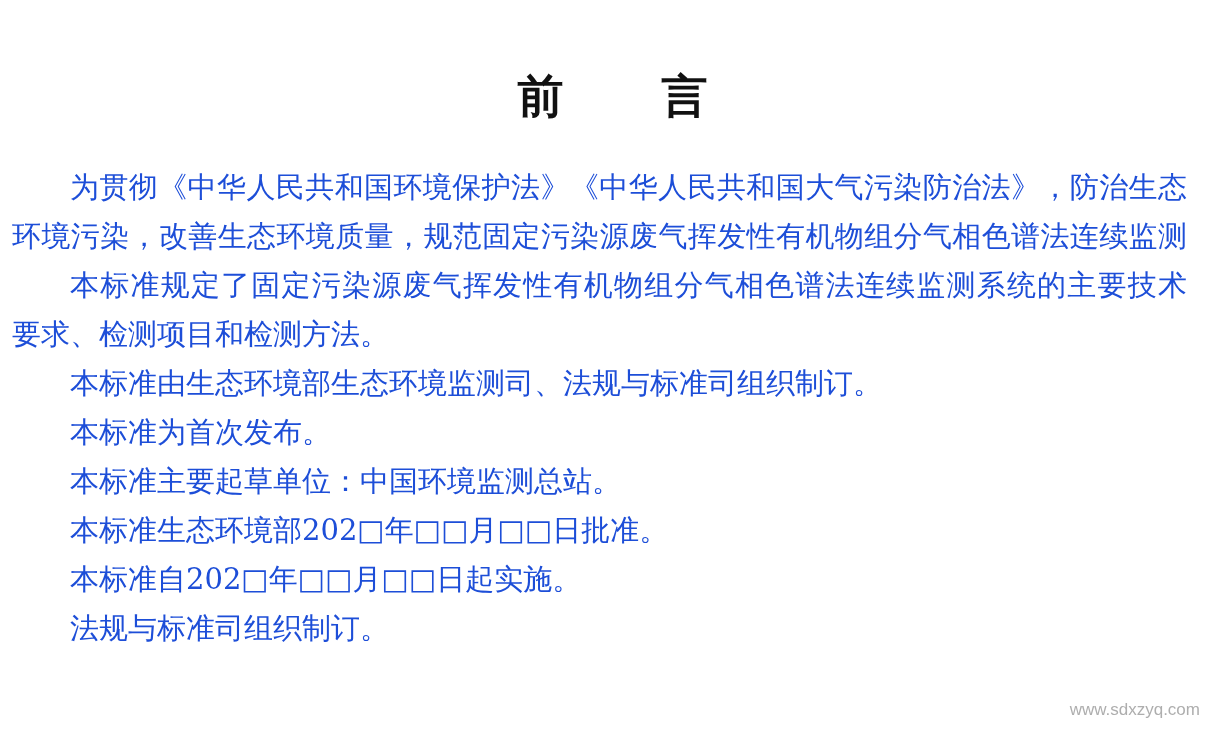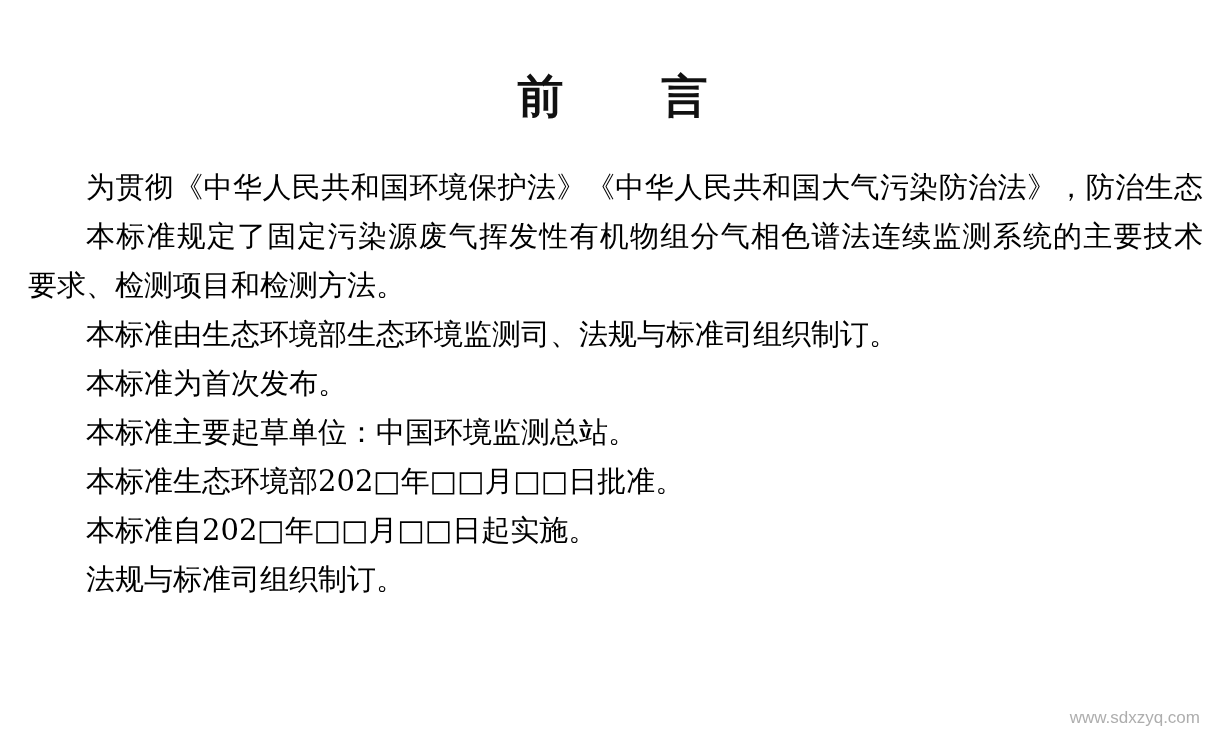--- a/index.html
+++ b/index.html
@@ -26,55 +26,56 @@
     font-family: "Liberation Sans", sans-serif;
     font-weight: bold;
     font-size: 46px;
     line-height: 1.15;
     color: #111111;
     letter-spacing: 2px;
   }
   .preface-body {
     position: absolute;
     top: 163px;
-    left: 28px;
+    left: 12px;
     width: 1175px;
     font-size: 29px;
-    color: #000000;
+    color: #1d4ed8;
   }
   .preface-body .line {
     line-height: 49px;
     white-space: nowrap;
   }
   .preface-body .line.fill {
     white-space: normal;
     text-align: justify;
     text-align-last: justify;
   }
   .preface-body .line.indent {
     text-indent: 58px;
   }
   .watermark {
     position: absolute;
     right: 11px;
-    bottom: 13px;
+    bottom: 21px;
     font-family: "Liberation Sans", sans-serif;
     font-size: 17px;
     color: #aeaeae;
   }
 </style>
 </head>
 <body>
 
 <div class="page">
 
   <h1 class="doc-title">前　　言</h1>
 
   <div class="preface-body">
       <div class="line indent fill">为贯彻《中华人民共和国环境保护法》《中华人民共和国大气污染防治法》，防治生态</div>
+      <div class="line fill">环境污染，改善生态环境质量，规范固定污染源废气挥发性有机物组分气相色谱法连续监测</div>
       <div class="line indent fill">本标准规定了固定污染源废气挥发性有机物组分气相色谱法连续监测系统的主要技术</div>
       <div class="line">要求、检测项目和检测方法。</div>
       <div class="line indent">本标准由生态环境部生态环境监测司、法规与标准司组织制订。</div>
       <div class="line indent">本标准为首次发布。</div>
       <div class="line indent">本标准主要起草单位：中国环境监测总站。</div>
       <div class="line indent">本标准生态环境部202□年□□月□□日批准。</div>
       <div class="line indent">本标准自202□年□□月□□日起实施。</div>
       <div class="line indent">法规与标准司组织制订。</div>
     </div>
 

